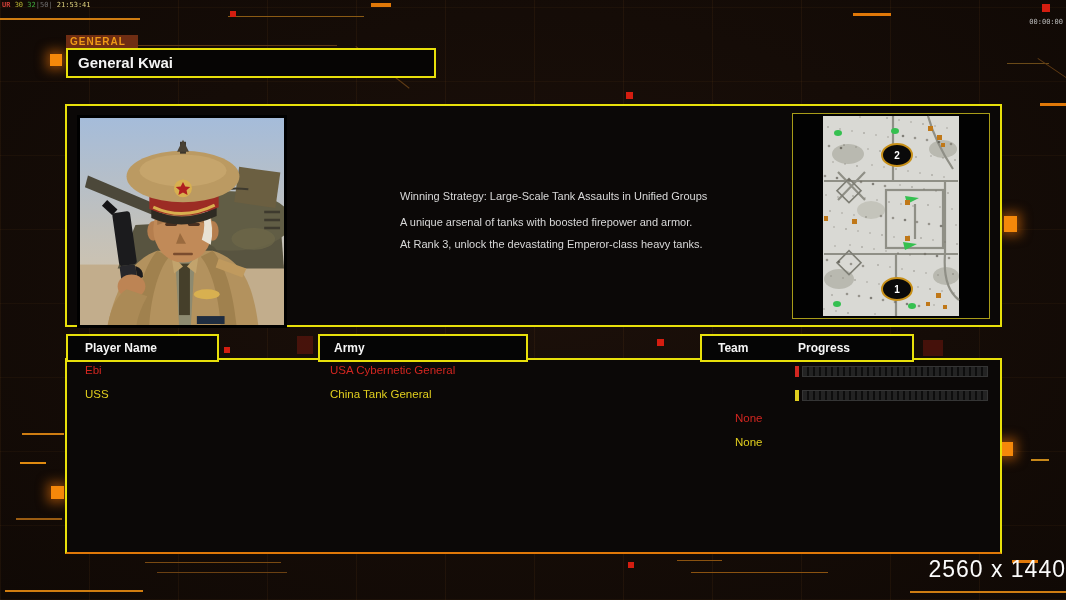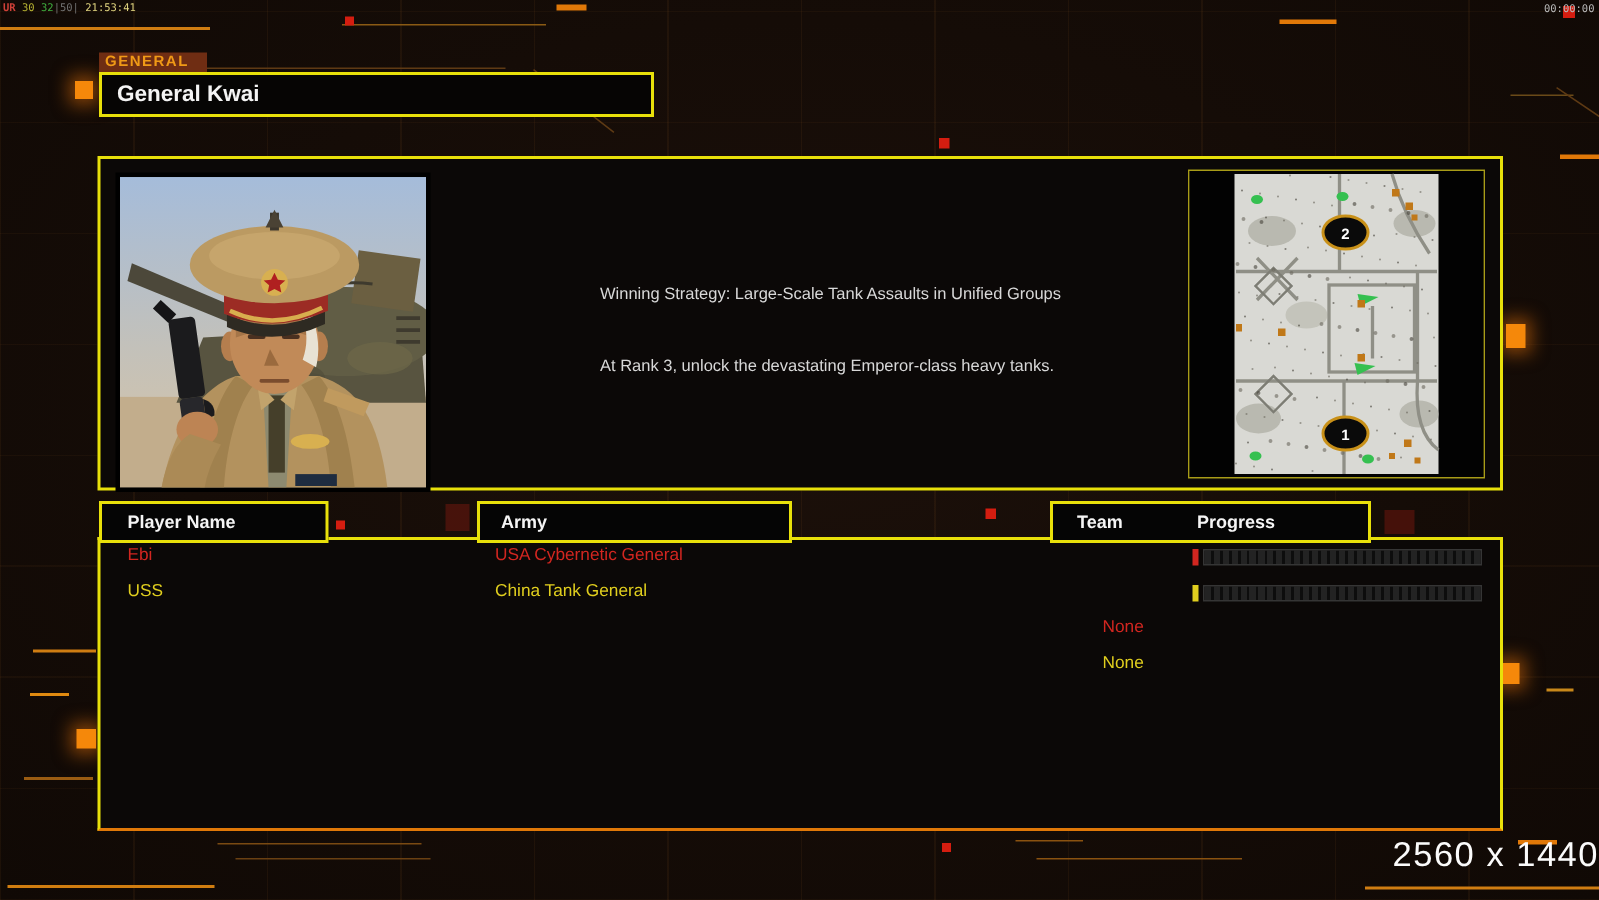--- a/index.html
+++ b/index.html
@@ -19,21 +19,21 @@
   .diag { position:absolute; z-index:1; height:1px; background:#5e3a14; transform-origin:left top; }
   .sq { position:absolute; z-index:1; }
   .sq.red { background:#d41d10; }
   .sq.dimred { background:rgba(160,30,18,.35); }
   .sq.orange { background:#f5880a; box-shadow:0 0 11px 4px rgba(242,120,10,.5); }
 
   
   #overlay-tl { position:absolute; left:2px; top:1px; z-index:5; font:7px "DejaVu Sans Mono", monospace; letter-spacing:0; }
   #overlay-tl .o-ur{color:#d04038;font-weight:bold} #overlay-tl .o-a{color:#b8b433}
   #overlay-tl .o-b{color:#3fae3f} #overlay-tl .o-c{color:#6f6f6f} #overlay-tl .o-t{color:#ded27e}
-  #overlay-tr { position:absolute; right:3px; top:2px; z-index:5; font:7px "DejaVu Sans Mono", monospace; color:#b9b9b9;text-align:right; }
+  #overlay-tr { position:absolute; right:3px; top:18px; z-index:5; font:7px "DejaVu Sans Mono", monospace; color:#b9b9b9;text-align:right; }
 
   
   #general-tab {
     position:absolute; left:66px; top:35px; width:72px; height:14px; z-index:3;
     background:#6f2d13; color:#f09a16; font-size:10px; font-weight:bold;
     letter-spacing:1px; line-height:14px; padding-left:4px;
   }
   #title-box {
     position:absolute; left:66px; top:48px; width:370px; height:30px; z-index:3;
     border:2px solid #e8e00a; background:#060504; color:#f4f4f4;
@@ -182,20 +182,21 @@
           <path d="M40,96 l-9,-11 6,-5 9,11 z" fill="#141416"></path>
           <rect x="40" y="148" width="16" height="32" rx="3" fill="#27272b"></rect>
           <path d="M56,150 q8,4 6,12 l-6,2 z" fill="#1b1b1d"></path>
         </g>
         <ellipse cx="52" cy="170" rx="14" ry="12" fill="#bd8454"></ellipse>
         <path d="M28,209 Q33,182 47,173 L68,180 Q59,196 57,209 Z" fill="#ab8a56"></path>
       </svg>
     </div>
 
     <div class="desc-line" style="top:84px">Winning Strategy: Large-Scale Tank Assaults in Unified Groups</div>
+    <div class="desc-line" style="top:110px">A unique arsenal of tanks with boosted firepower and armor.</div>
     <div class="desc-line" style="top:132px">At Rank 3, unlock the devastating Emperor-class heavy tanks.</div>
 
     <div id="map-box">
       <svg width="196" height="204" viewBox="0 0 196 204">
         <rect width="196" height="204" fill="#020202"></rect>
         <rect x="30" y="2" width="136" height="200" fill="#d9d9d4"></rect>
         <ellipse cx="55" cy="40" rx="16" ry="10" fill="#b9b9b0"></ellipse>
         <ellipse cx="150" cy="35" rx="14" ry="9" fill="#b9b9b0"></ellipse>
         <ellipse cx="46" cy="165" rx="15" ry="10" fill="#b9b9b0"></ellipse>
         <ellipse cx="153" cy="162" rx="13" ry="9" fill="#b9b9b0"></ellipse>

